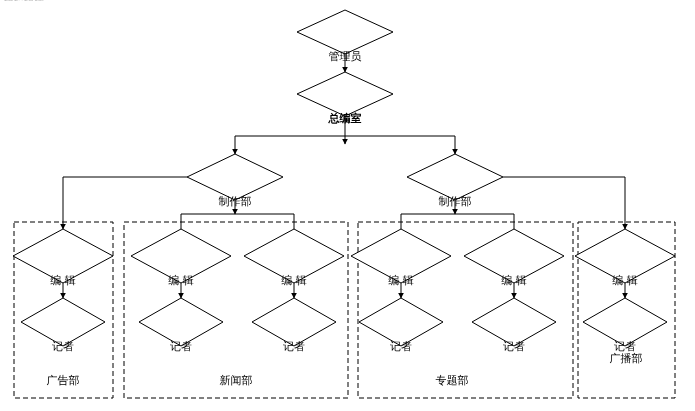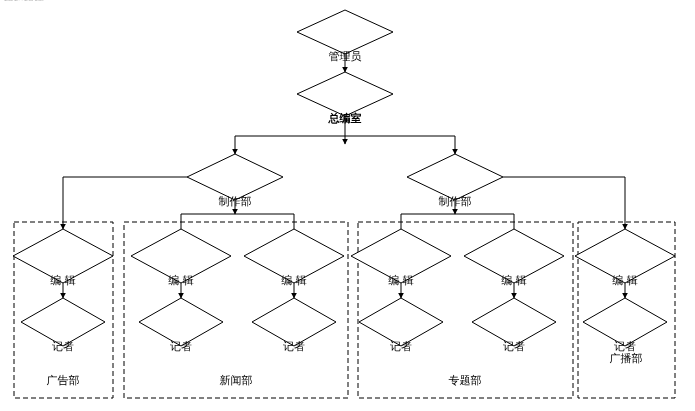--- a/index.html
+++ b/index.html
@@ -121,21 +121,21 @@
         <polygon points="294,298 336,322 294,346 252,322"></polygon>
         <polygon points="401,298 443,322 401,346 359,322"></polygon>
         <polygon points="514,298 556,322 514,346 472,322"></polygon>
         <polygon points="625,298 667,322 625,346 583,322"></polygon>
       </g>
   </svg>
 
   <div id="labels">
       <div class="group-label" style="left: 63px; top: 380px;">广告部</div>
       <div class="group-label" style="left: 236px; top: 380px; font-family: Liberation Serif, serif;">新闻部</div>
-      <div class="group-label" style="left: 465px; top: 380px;">专题部</div>
+      <div class="group-label" style="left: 452px; top: 380px;">专题部</div>
       <div class="group-label" style="left: 626px; top: 358px;">广播部</div>
       <div class="node-label" style="left: 345px; top: 32px;">管理员</div>
       <div class="node-label" style="left: 345px; top: 94px; font-weight: bold;">总编室</div>
       <div class="node-label" style="left: 235px; top: 177px;">制作部</div>
       <div class="node-label" style="left: 455px; top: 177px;">制作部</div>
       <div class="node-label" style="left: 63px; top: 256px;">编 辑</div>
       <div class="node-label" style="left: 181px; top: 256px;">编 辑</div>
       <div class="node-label" style="left: 294px; top: 256px;">编 辑</div>
       <div class="node-label" style="left: 401px; top: 256px;">编 辑</div>
       <div class="node-label" style="left: 514px; top: 256px;">编 辑</div>

